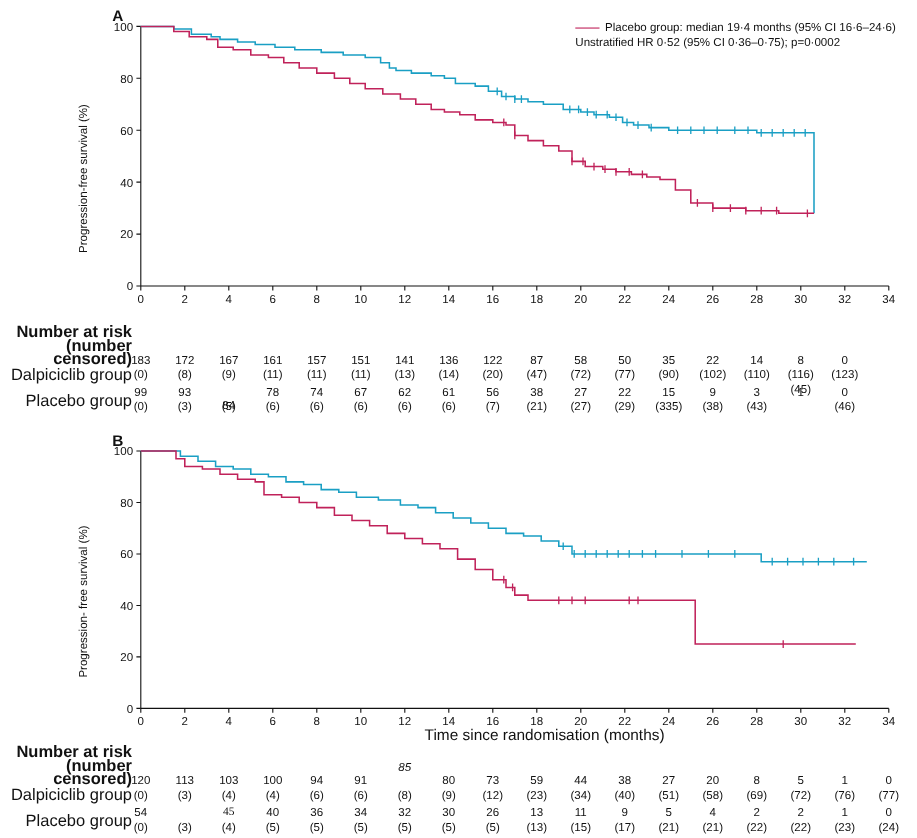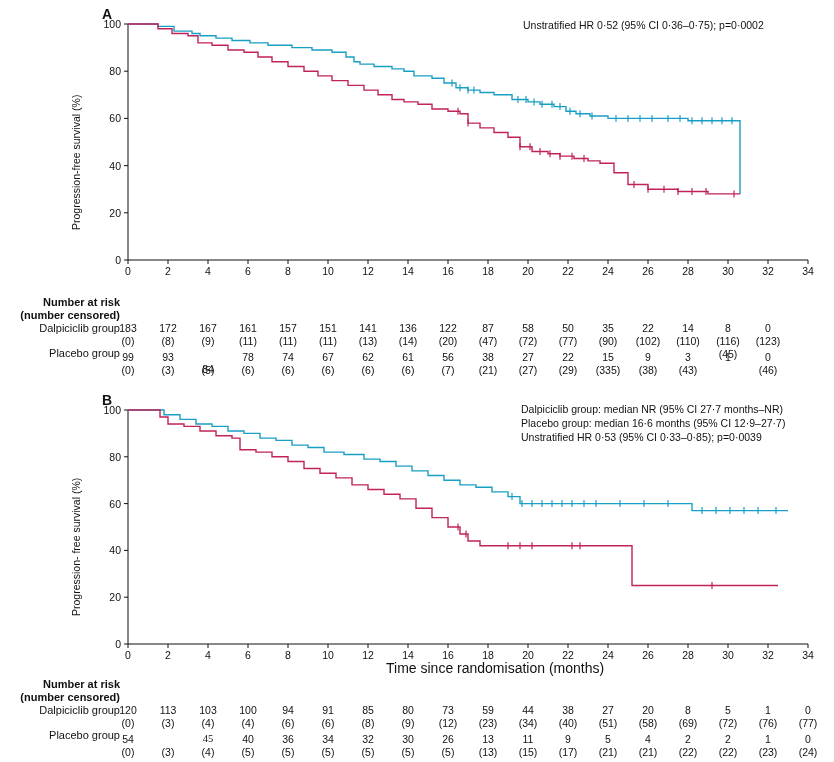--- a/index.html
+++ b/index.html
@@ -25,40 +25,44 @@
 
   .legend{position:absolute;font-size:10.5px;line-height:14px;color:#111;}
   .legend-row{display:flex;align-items:center;height:14px;}
   .legend-line{display:inline-block;width:22px;height:0;border-top:1.4px solid #000;margin-right:5px;}
   .legend-line.dalp{border-color:#1a9fc4;}
   .legend-line.plac{border-color:#c0225a;}
   .legend-text{white-space:nowrap;}
   .legend-note{white-space:nowrap;}
   .legend-right{text-align:left;}
 
-  .risk-block{position:absolute;font-size:11px;color:#111;}
+  .risk-block{position:absolute;font-size:15px;color:#111;}
   .risk-title{font-weight:bold;text-align:right;line-height:12.5px;}
   .risk-rowlabel{text-align:right;line-height:12.5px;white-space:nowrap;}
   .risk-table{position:absolute;}
   .risk-cell{position:absolute;text-align:center;font-size:10.5px;line-height:12.5px;white-space:nowrap;}
 
   svg{display:block;}
   .tick-text{font-size:10.5px;fill:#111;font-family:"Liberation Sans",sans-serif;}
 </style>
 </head>
 <body>
 
 <div class="page">
 
   <div class="panel" id="panelA">
     <div class="panel-letter" style="left:102px;top:6px;">A</div>
 
     <div class="axis-title-y" style="left:70px;top:230px;">Progression-free survival (%)</div>
 
     <div class="legend" style="left:523px;top:18px;">
+      <div class="legend-row">
+        <span class="legend-line plac"></span>
+        <span class="legend-text">Placebo group: median 19·4 months (95% CI 16·6–24·6)</span>
+      </div>
       <div class="legend-row">
         <span class="legend-note">Unstratified HR 0·52 (95% CI 0·36–0·75); p=0·0002</span>
       </div>
     </div>
 
     <svg id="svgA" class="plot-wrap" style="left:86px;top:10px;" width="740" height="275">
         <line x1="42" y1="250" x2="722" y2="250" stroke="#111" stroke-width="1"></line>
         <line x1="42" y1="250" x2="42" y2="14" stroke="#111" stroke-width="1"></line>
         <line x1="42" y1="250" x2="42" y2="254" stroke="#111" stroke-width="1"></line>
         <text x="42" y="265" text-anchor="middle" class="tick-text">0</text>
@@ -230,31 +234,20 @@
         <div class="risk-cell" style="left: 748px; top: 68px; width: 40px;">(46)</div>
       </div>
   </div>
 
   <div class="panel" id="panelB">
     <div class="panel-letter" style="left:102px;top:4px;">B</div>
 
     <div class="axis-title-y" style="left:70px;top:228px;">Progression- free survival (%)</div>
     <div class="axis-title-x" style="left:386px;top:272px;">Time since randomisation (months)</div>
 
-    <div class="legend legend-right" style="left:521px;top:14px;">
-      <div class="legend-row">
-        <span class="legend-text">Dalpiciclib group: median NR (95% CI 27·7 months–NR)</span>
-      </div>
-      <div class="legend-row">
-        <span class="legend-text">Placebo group: median 16·6 months (95% CI 12·9–27·7)</span>
-      </div>
-      <div class="legend-row">
-        <span class="legend-note">Unstratified HR 0·53 (95% CI 0·33–0·85); p=0·0039</span>
-      </div>
-    </div>
 
     <svg id="svgB" class="plot-wrap" style="left:86px;top:8px;" width="740" height="270">
         <line x1="42" y1="248" x2="722" y2="248" stroke="#111" stroke-width="1"></line>
         <line x1="42" y1="248" x2="42" y2="14" stroke="#111" stroke-width="1"></line>
         <line x1="42" y1="248" x2="42" y2="252" stroke="#111" stroke-width="1"></line>
         <text x="42" y="263" text-anchor="middle" class="tick-text">0</text>
         <line x1="82" y1="248" x2="82" y2="252" stroke="#111" stroke-width="1"></line>
         <text x="82" y="263" text-anchor="middle" class="tick-text">2</text>
         <line x1="122" y1="248" x2="122" y2="252" stroke="#111" stroke-width="1"></line>
         <text x="122" y="263" text-anchor="middle" class="tick-text">4</text>
@@ -337,21 +330,21 @@
       <div class="risk-rowlabel" style="width:120px;height:12px;">&nbsp;</div>
       <div class="risk-rowlabel" style="width:120px;">Placebo group</div>
     </div>
     <div class="risk-table" id="riskB" style="left:0px;top:290px;width:834px;height:80px;">
         <div class="risk-cell" style="left: 108px; top: 26px; width: 40px;">120</div>
         <div class="risk-cell" style="left: 148px; top: 26px; width: 40px;">113</div>
         <div class="risk-cell" style="left: 188px; top: 26px; width: 40px;">103</div>
         <div class="risk-cell" style="left: 228px; top: 26px; width: 40px;">100</div>
         <div class="risk-cell" style="left: 268px; top: 26px; width: 40px;">94</div>
         <div class="risk-cell" style="left: 308px; top: 26px; width: 40px;">91</div>
-        <div class="risk-cell" style="left: 348px; top: 26px; width: 40px;">85</div>
+        <div class="risk-cell" style="left: 348px; top: 14px; width: 40px; font-style: italic;">85</div>
         <div class="risk-cell" style="left: 388px; top: 26px; width: 40px;">80</div>
         <div class="risk-cell" style="left: 428px; top: 26px; width: 40px;">73</div>
         <div class="risk-cell" style="left: 468px; top: 26px; width: 40px;">59</div>
         <div class="risk-cell" style="left: 508px; top: 26px; width: 40px;">44</div>
         <div class="risk-cell" style="left: 548px; top: 26px; width: 40px;">38</div>
         <div class="risk-cell" style="left: 588px; top: 26px; width: 40px;">27</div>
         <div class="risk-cell" style="left: 628px; top: 26px; width: 40px;">20</div>
         <div class="risk-cell" style="left: 668px; top: 26px; width: 40px;">8</div>
         <div class="risk-cell" style="left: 708px; top: 26px; width: 40px;">5</div>
         <div class="risk-cell" style="left: 748px; top: 26px; width: 40px;">1</div>

